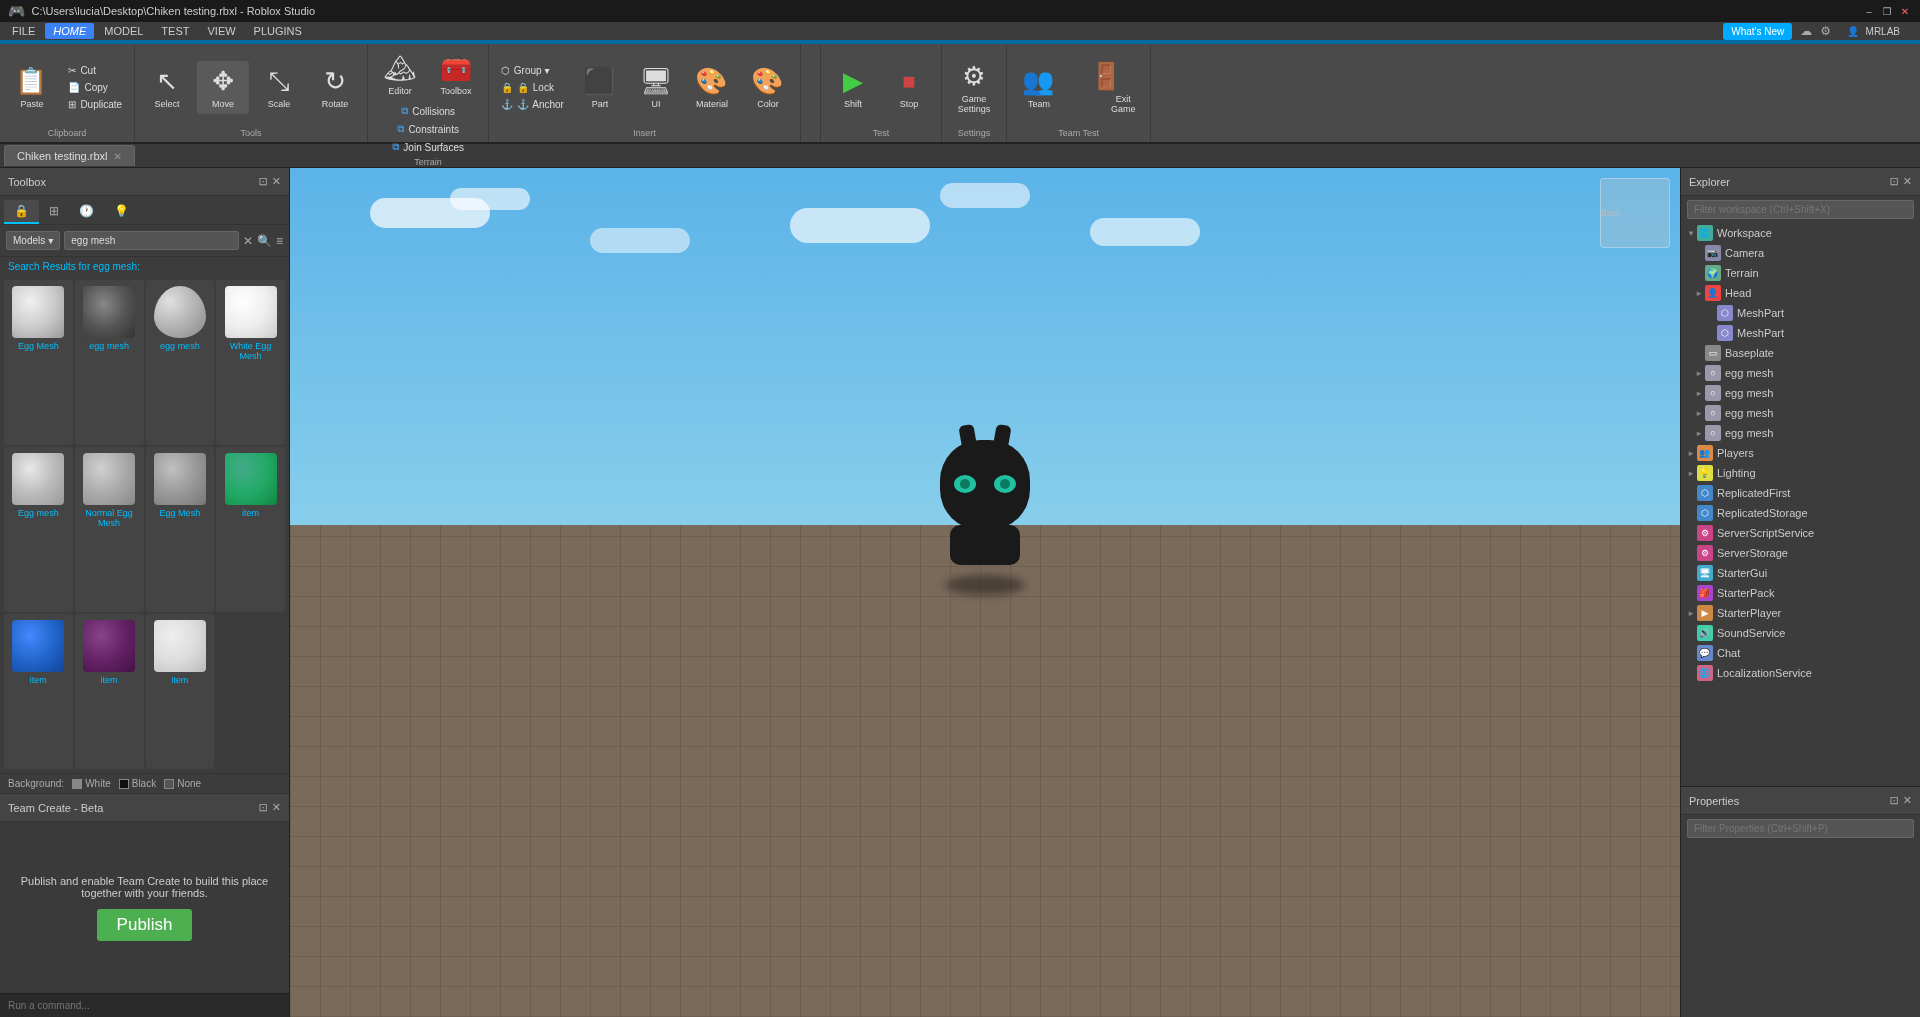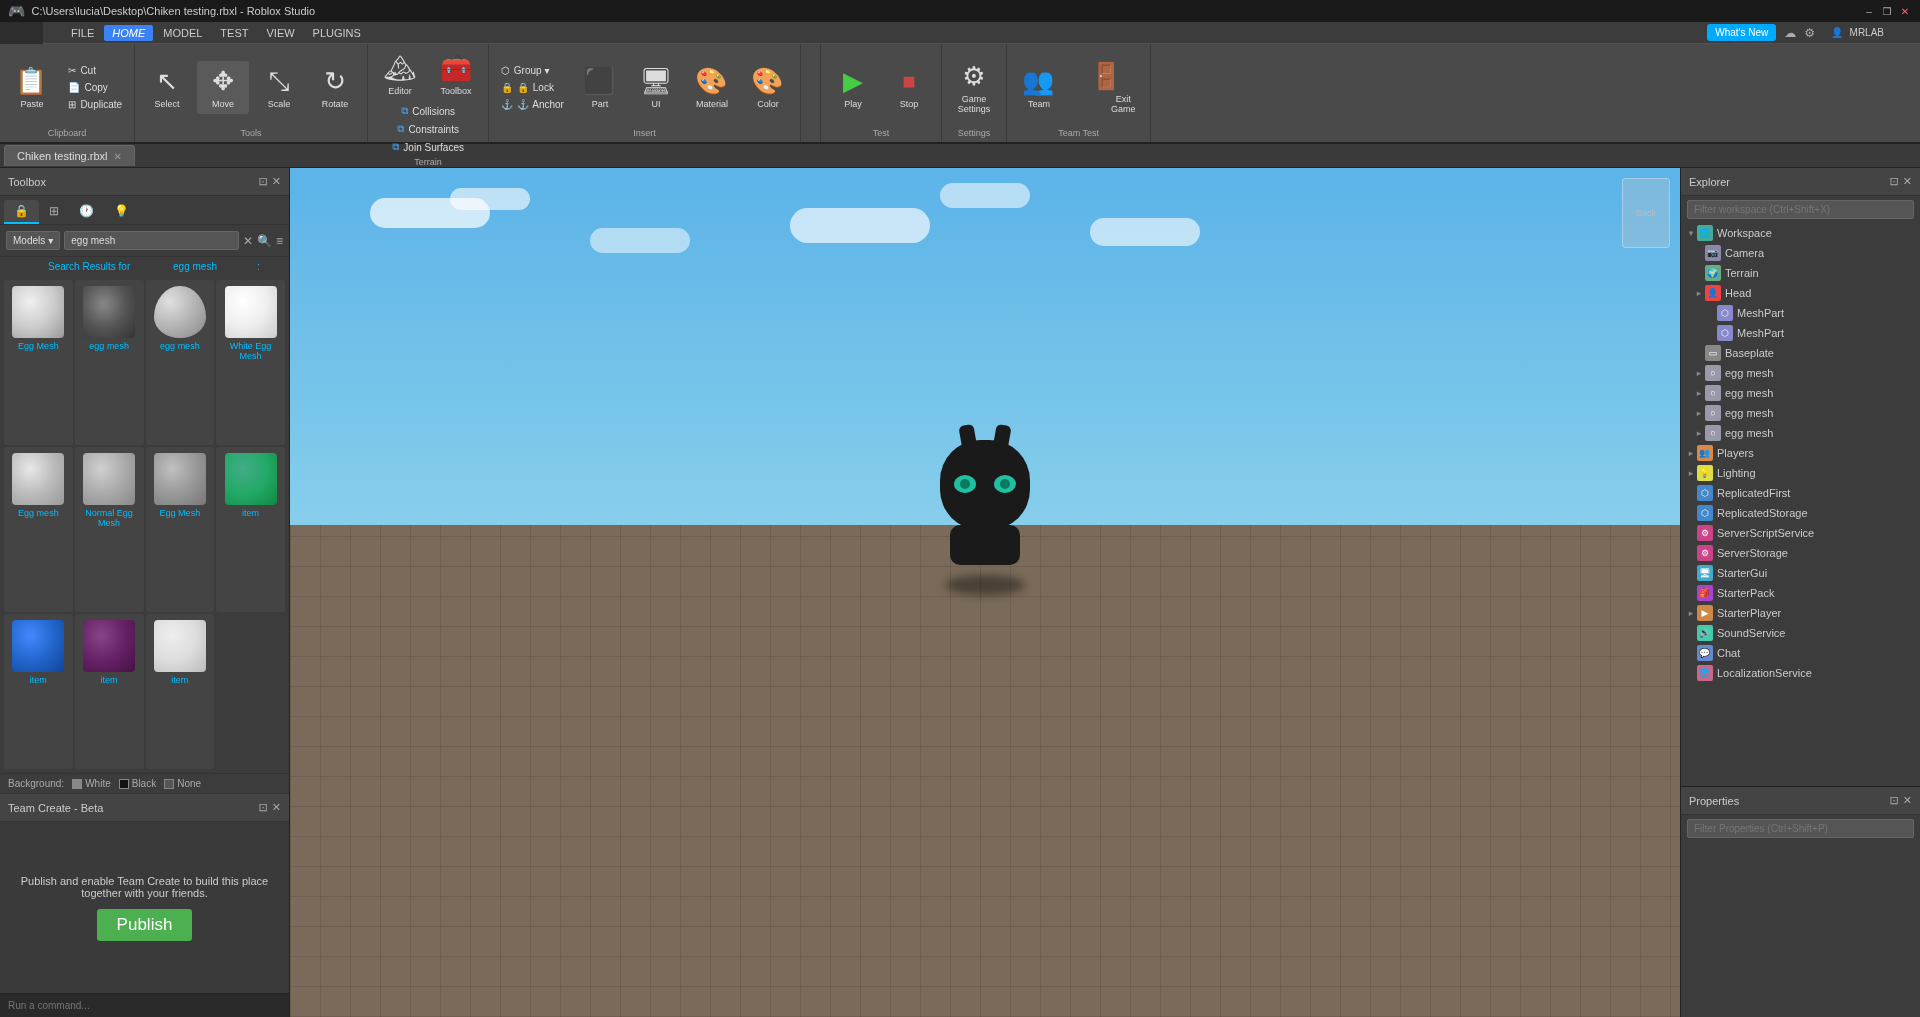--- a/index.html
+++ b/index.html
@@ -9,21 +9,21 @@
     #title-bar {
       height: 22px; background: #1a1a1a; display: flex; align-items: center; padding: 0 8px;
       color: #ccc; font-size: 11px; justify-content: space-between;
     }
     #title-bar-left { display: flex; align-items: center; gap: 6px; }
     #title-bar-controls { display: flex; gap: 4px; }
     .title-btn { width: 14px; height: 14px; display: flex; align-items: center; justify-content: center; cursor: pointer; color: #aaa; font-size: 10px; }
 
     
     #menu-bar {
-      height: 22px; background: #3c3c3c; display: flex; align-items: center; padding: 0 20px; gap: 2px; border-bottom: 1px solid #0369a1; margin-left: 43px;
+      height: 22px; background: #3c3c3c; display: flex; align-items: center; padding: 0 4px; gap: 2px; border-bottom: 4px solid #0369a1;
     }
     .menu-item { padding: 2px 8px; color: #ccc; cursor: pointer; font-size: 11px; border-radius: 2px; }
 
     
     #ribbon {
       height: 100px; background: #4a4a4a; border-bottom: 2px solid #222; display: flex; align-items: stretch;
     }
     .ribbon-section {
       display: flex; flex-direction: column; align-items: center; border-right: 1px solid #3a3a3a; padding: 4px 6px; min-width: fit-content;
     }
@@ -71,21 +71,21 @@
       border-radius: 2px; cursor: pointer; display: flex; align-items: center; gap: 3px;
     }
     .search-box {
       flex: 1; background: #555; border: 1px solid #666; color: #ddd; padding: 3px 6px;
       font-size: 10px; border-radius: 2px; outline: none;
     }
     .search-icon-btn { color: #aaa; cursor: pointer; font-size: 12px; }
 
     
     #search-results { padding: 4px 8px; font-size: 10px; color: #aaa; }
-    #search-results span { color: #00bfff; margin-left: 40px; }
+    #search-results span { color: #00bfff; }
 
     
     #items-grid { display: grid; grid-template-columns: repeat(4, 1fr); gap: 2px; padding: 4px; overflow-y: auto; flex: 1; }
     .grid-item {
       display: flex; flex-direction: column; align-items: center; padding: 6px 4px;
       cursor: pointer; border-radius: 3px; background: #444;
     }
     .grid-item-thumb {
       width: 52px; height: 52px; background: radial-gradient(ellipse at 35% 35%, #e8e8e8, #aaa 50%, #888);
       border-radius: 4px; display: flex; align-items: center; justify-content: center;
@@ -142,23 +142,23 @@
     }
     .char-eye { width: 22px; height: 18px; background: #20c0a0; border-radius: 50%; position: absolute; top: 35px; }
     .char-eye-left { left: 14px; }
     .char-eye-right { right: 14px; }
     .char-eye::after { content: ''; width: 10px; height: 10px; background: #0a7a60; border-radius: 50%; position: absolute; top: 4px; left: 6px; }
     .char-body { width: 70px; height: 40px; background: #1a1a1a; margin: -5px auto 0; border-radius: 10px; }
     .char-shadow { width: 80px; height: 20px; background: rgba(0,0,0,0.4); border-radius: 50%; margin: 10px auto 0; filter: blur(4px); }
 
     
     .nav-cube {
-      position: absolute; top: 10px; right: 10px; width: 48px; height: 70px;
+      position: absolute; top: 10px; right: 10px; width: 70px; height: 70px;
       background: rgba(200,200,200,0.3); border: 1px solid rgba(255,255,255,0.3);
-      border-radius: 4px; display: flex; align-items: center; justify-content: center;
+      border-radius: 4px; display: flex; align-items: center; justify-content: flex-start;
       font-size: 9px; color: #aaa;
     }
 
     
     #right-panel { width: 240px; background: #3c3c3c; display: flex; flex-direction: column; border-left: 1px solid #222; }
 
     
     #explorer { flex: 1; display: flex; flex-direction: column; border-bottom: 1px solid #222; }
     .explorer-filter { padding: 4px 6px; }
     .explorer-filter input { width: 100%; background: #555; border: 1px solid #666; color: #ddd; padding: 3px 6px; font-size: 10px; border-radius: 2px; outline: none; }
@@ -355,21 +355,21 @@
     </div>
     <div class="ribbon-section-label">Insert</div>
   </div>
 
   <div style="width:20px; border-right:1px solid #3a3a3a;"></div>
 
   <div class="ribbon-section">
     <div class="ribbon-buttons">
       <div class="ribbon-large-btn">
         <span class="big-icon" style="color:#4c4;">▶</span>
-        <span>Play</span>
+        <span>Shift</span>
       </div>
       <div class="ribbon-large-btn">
         <span class="big-icon" style="color:#c44;">⏹</span>
         <span>Stop</span>
       </div>
     </div>
     <div class="ribbon-section-label">Test</div>
   </div>
 
   <div class="ribbon-section">

